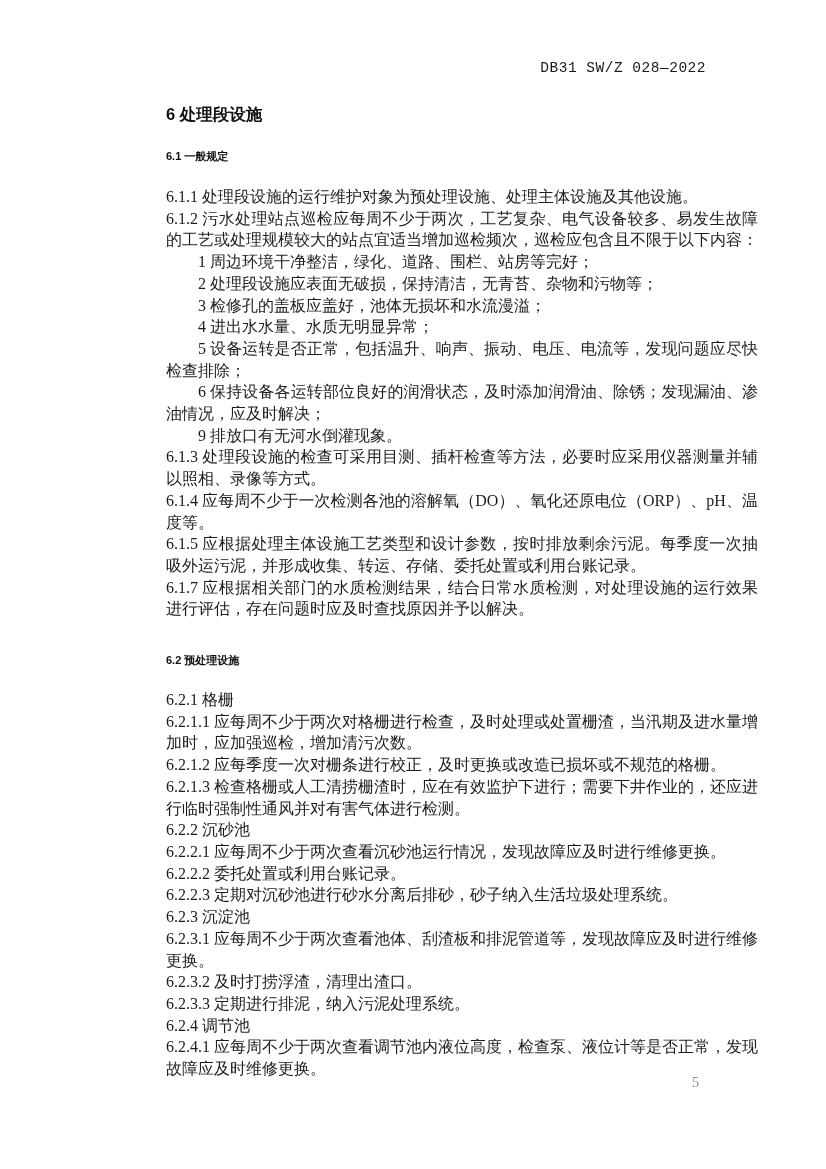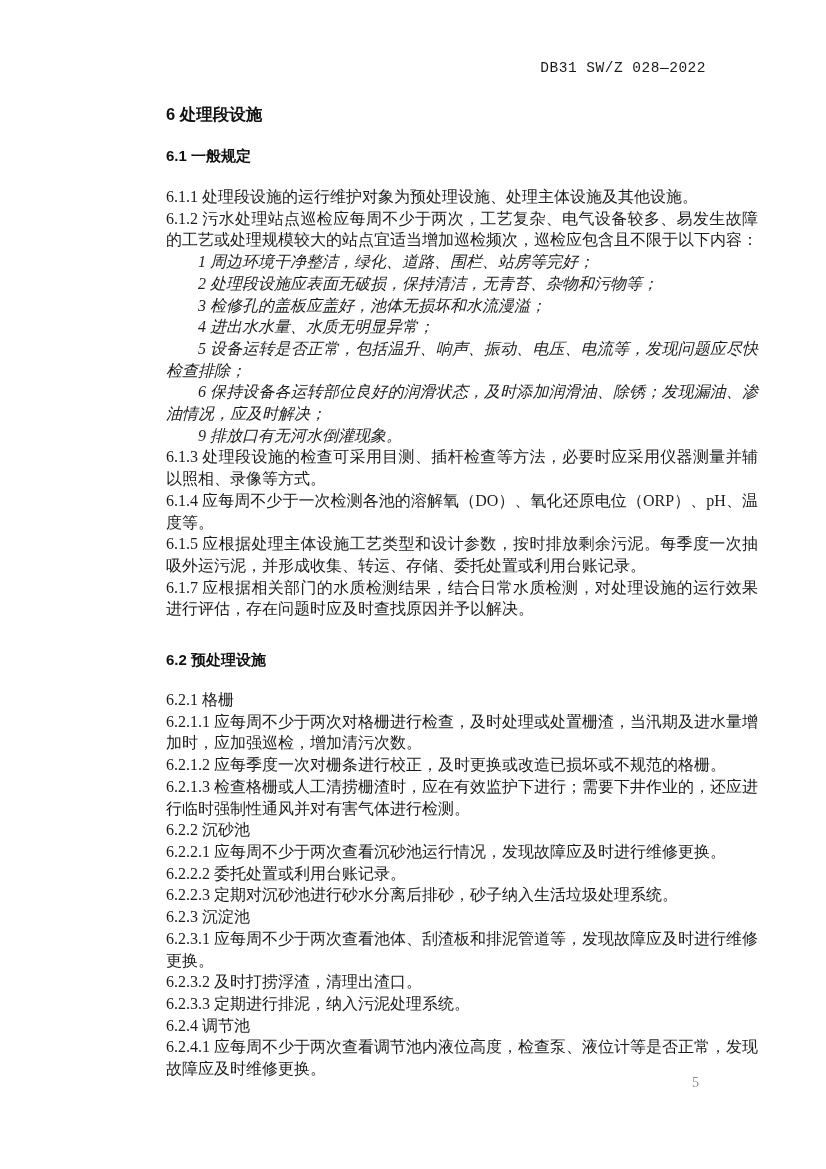--- a/index.html
+++ b/index.html
@@ -45,34 +45,33 @@
     font-weight: bold;
     font-size: 16.5px;
     line-height: 22px;
     text-align: left;
     margin-bottom: 20px;
     color: #111111;
   }
   .blk.h2 {
     font-family: "Liberation Sans", "DejaVu Sans", sans-serif;
     font-weight: bold;
-    font-size: 15px;
+    font-size: 11px;
     line-height: 22px;
     text-align: left;
     margin-top: 18px;
     margin-bottom: 19px;
     color: #111111;
   }
   .blk.h2.spaced {
     margin-top: 29px;
     margin-bottom: 18px;
   }
   .blk.li {
     text-indent: 2em;
-    font-style: italic;
   }
   .page-number {
     position: absolute;
     top: 1075px;
     left: 692px;
     font-size: 14px;
     color: #8a8a8a;
     font-family: "Liberation Serif", "DejaVu Serif", serif;
   }
 </style>

